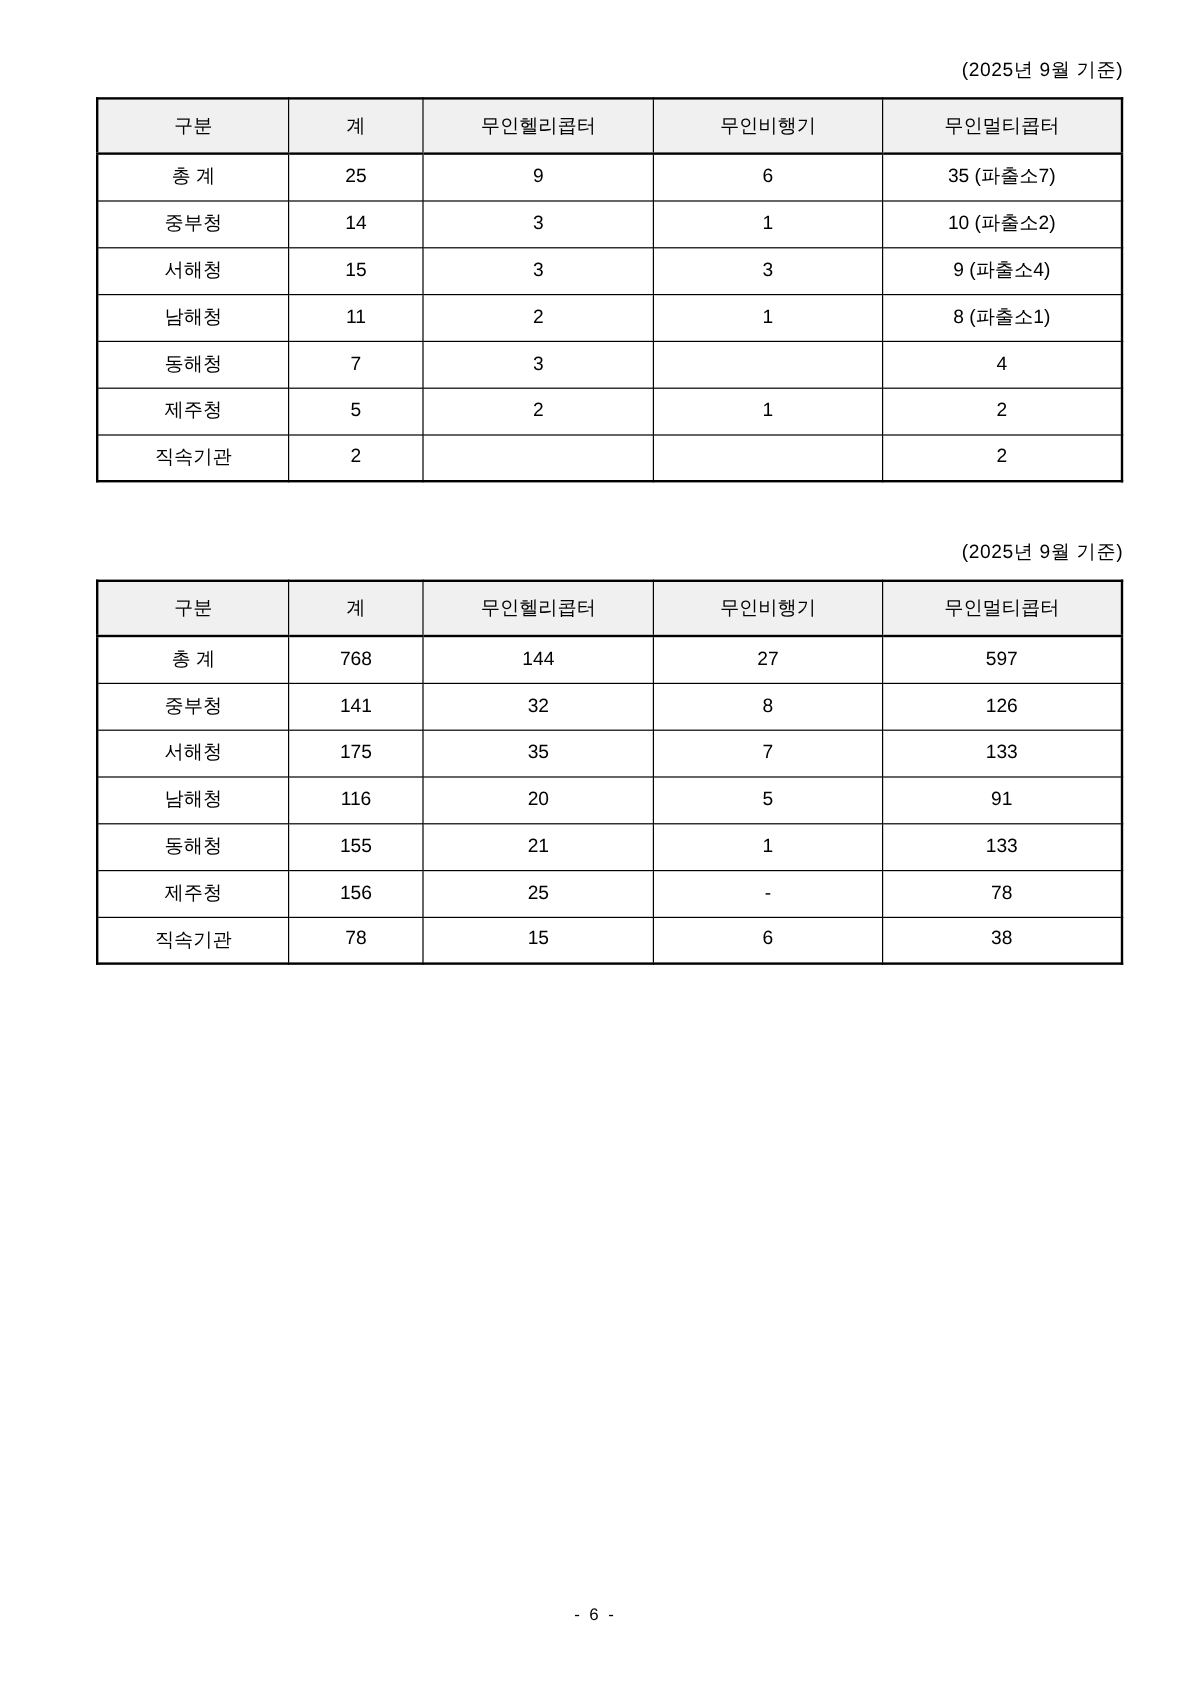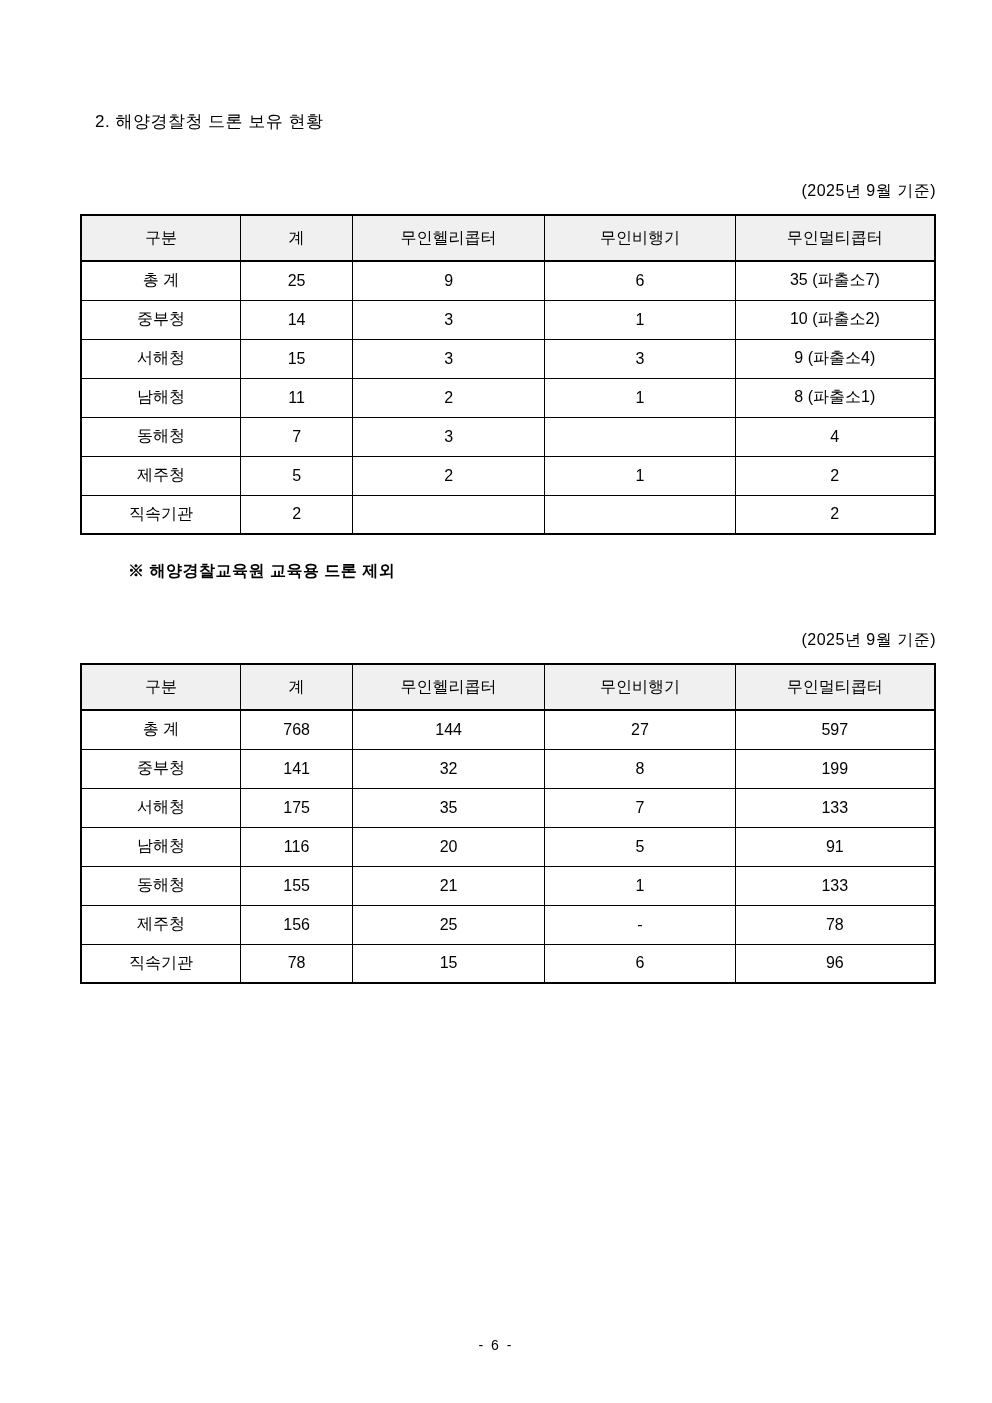--- a/index.html
+++ b/index.html
@@ -75,21 +75,20 @@
     font-size: 14px;
     letter-spacing: 2px;
   }
 </style>
 </head>
 <body>
 
 <div class="page">
 
   <div class="section">
-    <h2 class="section-heading heading-2">2. 해양경찰청 드론 보유 현황</h2>
 
     <div class="table-wrap">
       <div class="date-label">(2025년 9월 기준)</div>
       <table class="data-table" data-table="section2.table">
           <colgroup>
             <col style="width: 18.7%;">
             <col style="width: 13.1%;">
             <col style="width: 22.5%;">
             <col style="width: 22.3%;">
             <col style="width: 23.4%;">
@@ -150,21 +149,20 @@
               <td>직속기관</td>
               <td>2</td>
               <td></td>
               <td></td>
               <td>2</td>
             </tr>
           </tbody>
         </table>
     </div>
 
-    <p class="note">※  해양경찰교육원 교육용 드론 제외</p>
   </div>
 
   <div class="section">
 
     <div class="table-wrap">
       <div class="date-label">(2025년 9월 기준)</div>
       <table class="data-table" data-table="section3.table">
           <colgroup>
             <col style="width: 18.7%;">
             <col style="width: 13.1%;">
@@ -187,21 +185,21 @@
               <td>768</td>
               <td>144</td>
               <td>27</td>
               <td>597</td>
             </tr>
             <tr>
               <td>중부청</td>
               <td>141</td>
               <td>32</td>
               <td>8</td>
-              <td>199</td>
+              <td>126</td>
             </tr>
             <tr>
               <td>서해청</td>
               <td>175</td>
               <td>35</td>
               <td>7</td>
               <td>133</td>
             </tr>
             <tr>
               <td>남해청</td>
@@ -222,21 +220,21 @@
               <td>156</td>
               <td>25</td>
               <td>-</td>
               <td>78</td>
             </tr>
             <tr>
               <td>직속기관</td>
               <td>78</td>
               <td>15</td>
               <td>6</td>
-              <td>96</td>
+              <td>38</td>
             </tr>
           </tbody>
         </table>
     </div>
   </div>
 
   <div class="page-footer">- 6 -</div>
 
 </div>
 

